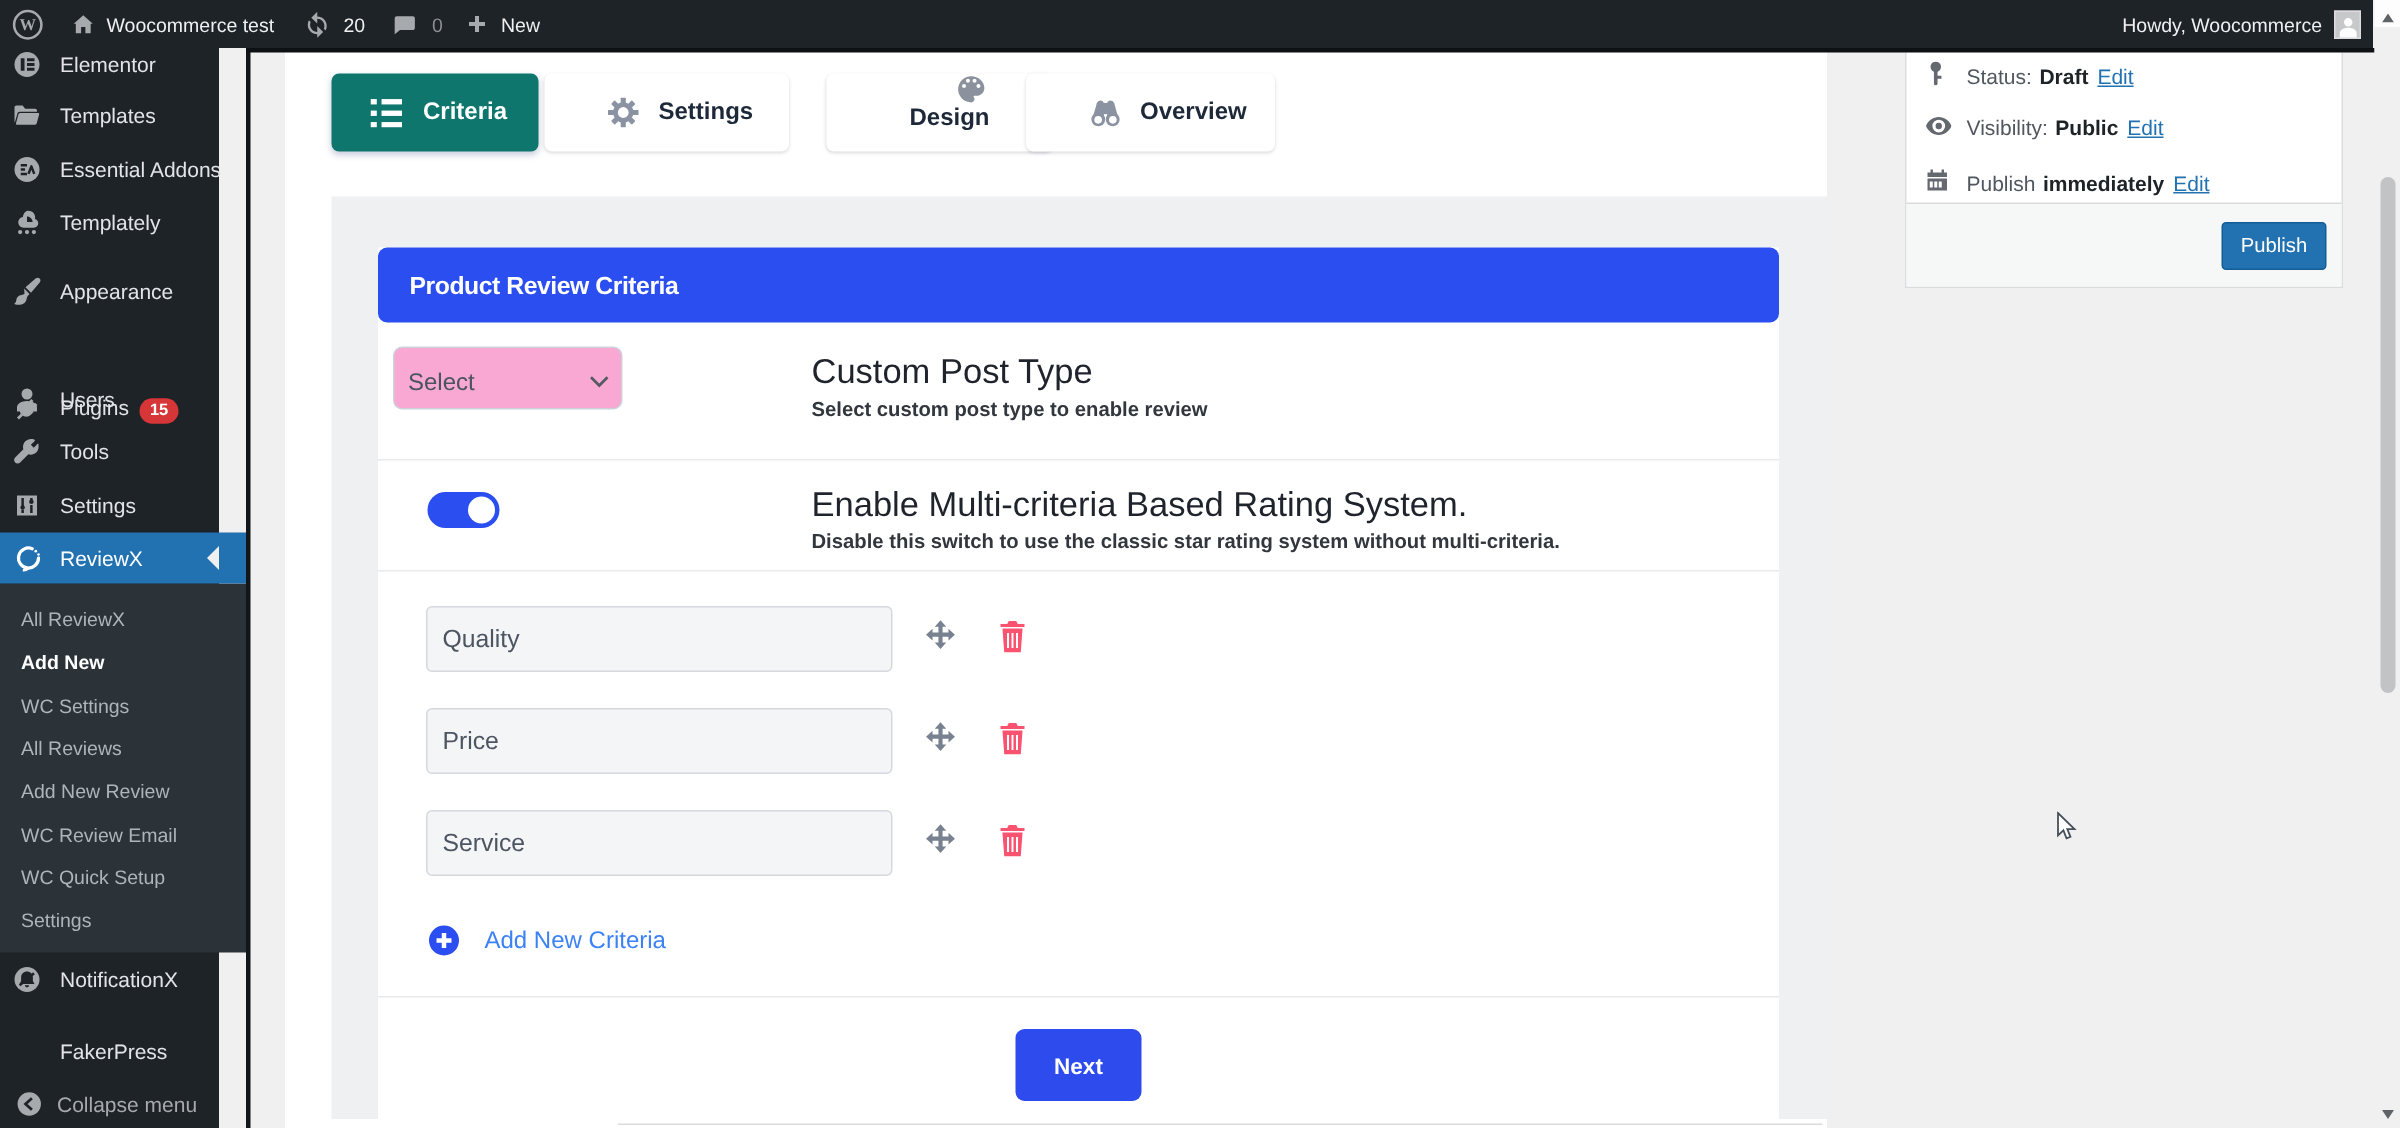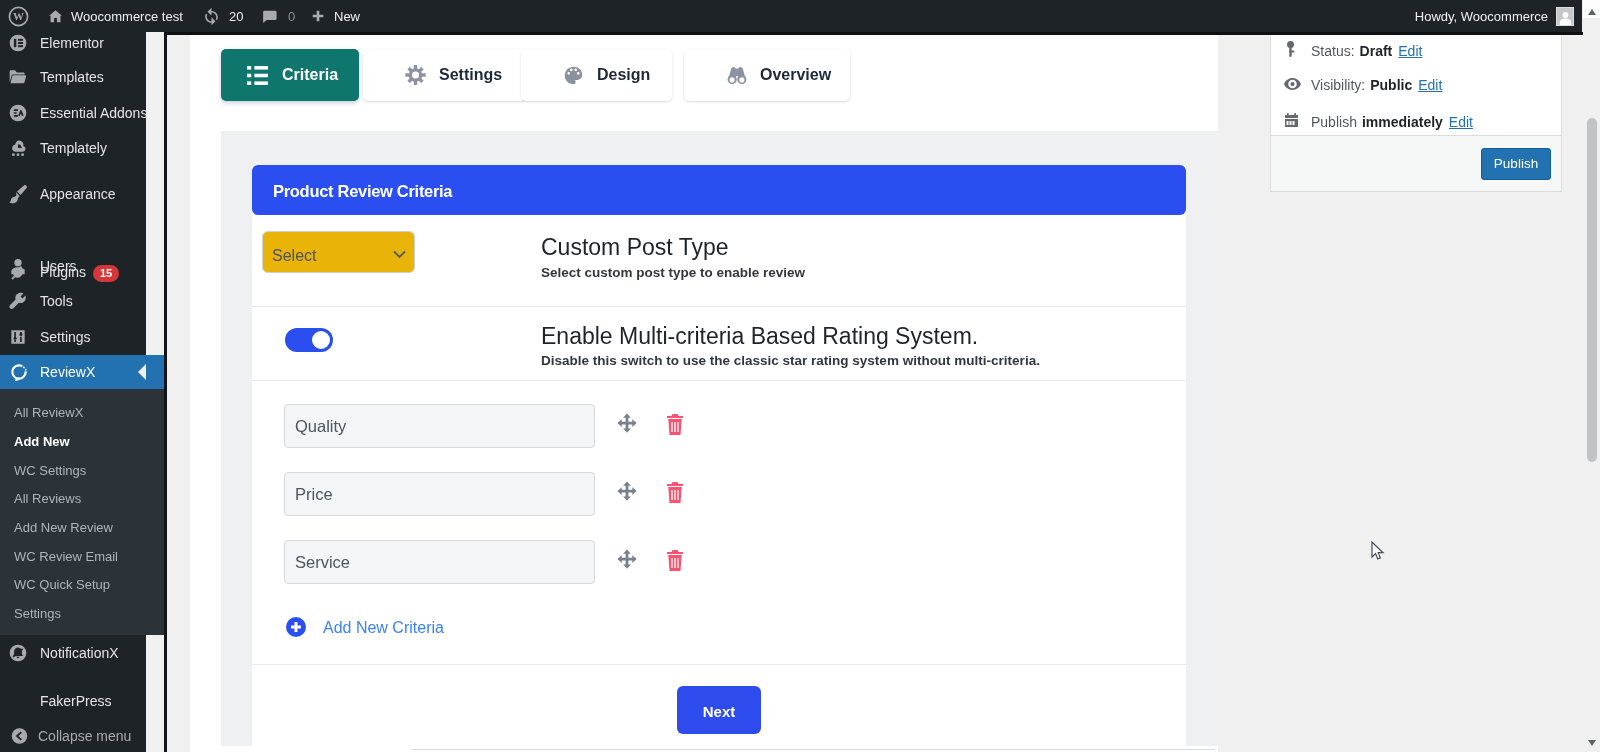--- a/index.html
+++ b/index.html
@@ -31,21 +31,21 @@
   .tab { position:absolute; z-index:5; top:49px; height:52px; border-radius:5px; display:flex; align-items:center; font-size:16px; font-weight:600; }
   .tab.white { background:#fff; color:#1d2939; box-shadow:0 1px 3px rgba(16,24,40,.1), 0 1px 2px rgba(16,24,40,.06); }
   .tab.blue { background:#0f766e; color:#fff; box-shadow:0 2px 4px rgba(40,60,120,.25); }
 
   
   #panel { left:221px; top:131px; width:997px; height:615px; background:#eff0f2; z-index:2; }
   #rows { position:absolute; left:31px; top:34px; width:934px; height:581px; background:#fff; }
   #phead { position:absolute; left:31px; top:34px; width:934px; height:50px; background:#2b4ef0; border-radius:6px; color:#fff; font-size:16.5px; font-weight:bold; letter-spacing:-0.3px; line-height:53px; padding-left:21px; z-index:3; }
   .hr { position:absolute; left:0; width:934px; height:1px; background:#e8eaec; }
 
-  .selectbox { position:absolute; left:10px; width:153px; height:42px; border:1px solid #cdd2d8; border-radius:6px; background:#eab308; color:#4a5360; font-size:16px; line-height:47px; padding-left:9px; }
+  .selectbox { position:absolute; left:10px; width:153px; height:42px; border:1px solid #cdd2d8; border-radius:6px; background:#f9a8d4; color:#4a5360; font-size:16px; line-height:47px; padding-left:9px; }
 
   .fieldinput { position:absolute; left:32px; width:311px; height:44px; background:#f3f5f6; border:1px solid #d5d9dd; border-radius:4px; color:#4c5561; font-size:16.5px; line-height:42px; padding-left:10px; }
 
   .toggle { position:absolute; left:33px; width:48px; height:24px; background:#2b4ef0; border-radius:12px; }
   .toggle .knob { position:absolute; right:3px; top:3px; width:18px; height:18px; background:#fff; border-radius:50%; }
 
   .rowtitle { position:absolute; left:289px; color:#1f242c; font-size:23px; font-weight:500; white-space:nowrap; }
   .rowsub { position:absolute; left:289px; color:#32373e; font-size:13.5px; font-weight:bold; white-space:nowrap; }
 
   .mv { position:absolute; left:364px; }
@@ -258,21 +258,21 @@
             <rect x="-1.7" y="6.2" width="3.4" height="3.6" rx="0.5"></rect>
             <rect x="-9.8" y="-1.7" width="3.6" height="3.4" rx="0.5"></rect>
             <rect x="6.2" y="-1.7" width="3.6" height="3.4" rx="0.5"></rect>
           </g>
         </g>
       </g>
       <circle cx="10.5" cy="10" r="3.6" fill="#fff"></circle>
     </svg>
   <span style="margin-left:13px;">Settings</span>
 </div>
-<div class="tab white" style="left:521px; width:151px;">
+<div class="tab white" style="left:551px; width:151px;flex-direction:column;">
   <svg style="margin-left:42px;" width="21" height="21" viewBox="0 0 24 24" fill="#8b929e">
       <path d="M12 2C6.49 2 2 6.49 2 12s4.49 10 10 10c1.38 0 2.5-1.12 2.5-2.5 0-.61-.23-1.2-.64-1.67-.08-.1-.13-.21-.13-.33 0-.28.22-.5.5-.5H16c3.31 0 6-2.69 6-6 0-4.96-4.49-9-10-9zm-5.5 9c-.83 0-1.5-.67-1.5-1.5S5.67 8 6.5 8 8 8.67 8 9.5 7.33 11 6.5 11zm3-4C8.67 7 8 6.33 8 5.5S8.67 4 9.5 4s1.5.67 1.5 1.5S10.33 7 9.5 7zm5 0c-.83 0-1.5-.67-1.5-1.5S13.67 4 14.5 4s1.5.67 1.5 1.5S15.33 7 14.5 7zm3 4c-.83 0-1.5-.67-1.5-1.5S16.67 8 17.5 8s1.5.67 1.5 1.5-.67 1.5-1.5 1.5z"></path>
     </svg>
   <span style="margin-left:13px;">Design</span>
 </div>
 <div class="tab white" style="left:684px; width:166px;">
   <svg style="margin-left:42px;" width="22" height="19" viewBox="0 0 22 19">
       <g fill="#8b93a3">
         <path d="M2.6 12 L5.2 2.8 Q5.8 1 7.6 1 q2 0 2.3 2.1 l0 9z"></path>
         <circle cx="6.2" cy="13.6" r="4.6"></circle>

